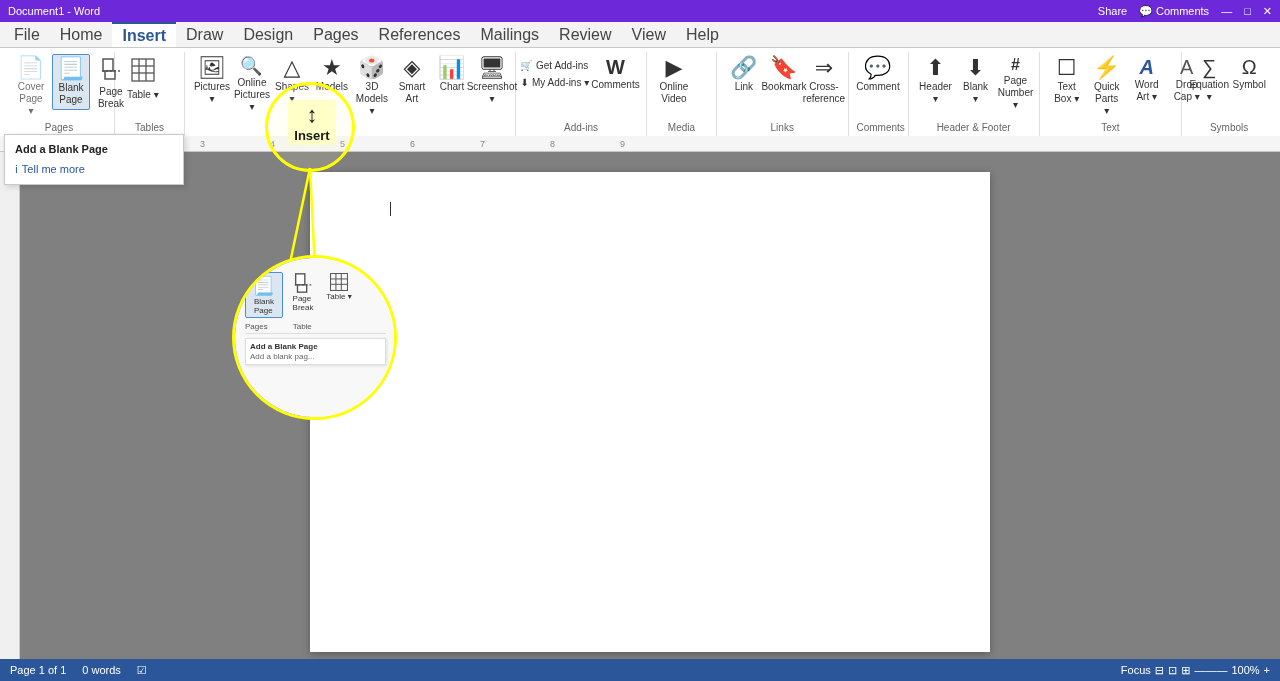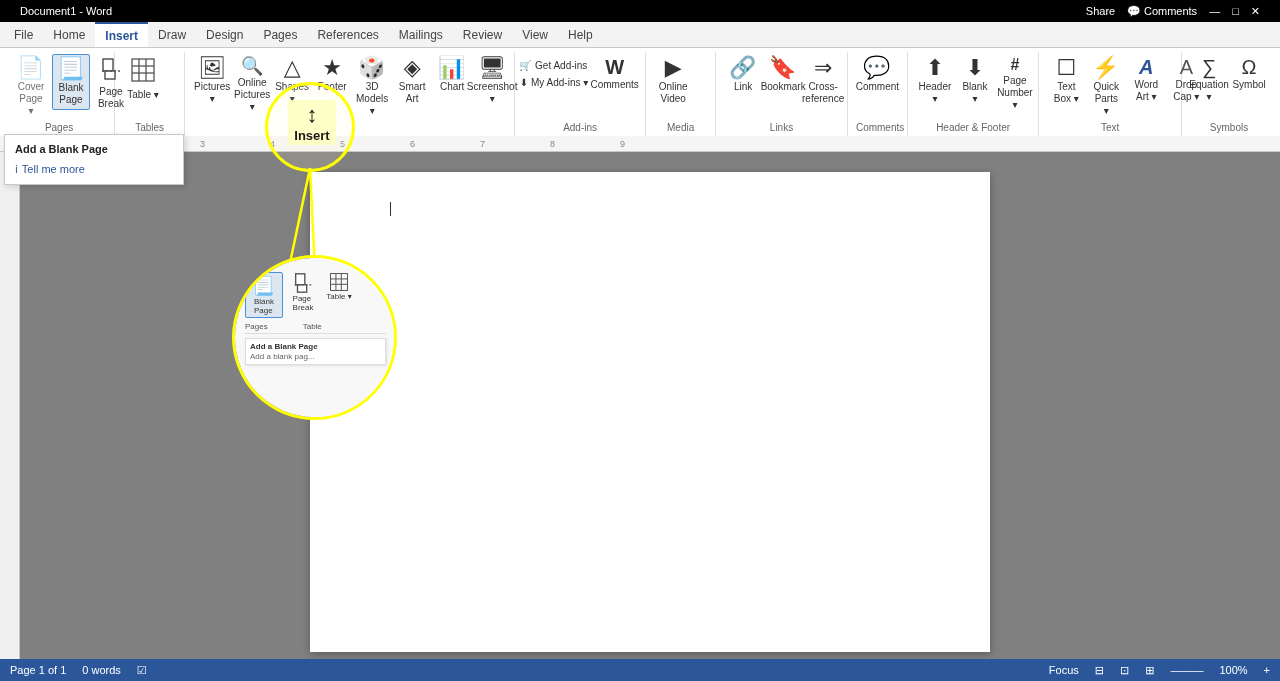--- a/index.html
+++ b/index.html
@@ -1,40 +1,40 @@
 <!DOCTYPE html>
 <html><head>
   <meta charset="utf-8">
   <style>
     * { margin: 0; padding: 0; box-sizing: border-box; }
     body { font-family: 'Segoe UI', Arial, sans-serif; font-size: 11px; background: #f0f0f0; width: 1280px; height: 681px; overflow: hidden; }
 
     
     .title-bar {
       height: 22px;
-      background: #000000;
+      background: #6d28d9;
       display: flex;
       align-items: center;
       justify-content: space-between;
-      padding: 0 20px;
+      padding: 0 8px;
       color: white;
       font-size: 11px;
     }
     .title-bar-right { display: flex; gap: 12px; font-size: 11px; }
     .ribbon-tabs {
       display: flex;
       background: #f3f3f3;
       border-bottom: 1px solid #c8c8c8;
       height: 26px;
       align-items: flex-end;
       padding-left: 4px;
     }
     .ribbon-tab {
       padding: 4px 10px;
-      font-size: 12px;
+      font-size: 16px;
       cursor: pointer;
       color: #444;
       height: 100%;
       display: flex;
       align-items: center;
     }
     .ribbon-tab.active {
       background: #fff;
       color: #2b579a;
       border-top: 2px solid #2b579a;
@@ -176,21 +176,21 @@
       align-items: center;
       padding: 0 10px;
       gap: 16px;
       color: white;
       font-size: 11px;
     }
     .status-right {
       margin-left: auto;
       display: flex;
       align-items: center;
-      gap: 16px;
+      gap: 4px;
     }
 
     
     .addins-group { min-width: 120px; }
 
     .ribbon-group-pages { min-width: 110px; }
     .ribbon-group-tables { min-width: 70px; }
     .ribbon-group-illustrations { min-width: 140px; }
     .ribbon-group-media { min-width: 70px; }
     .ribbon-group-links { min-width: 100px; }
@@ -292,21 +292,21 @@
       <div class="ribbon-btn">
         <span class="btn-icon" style="font-size:18px;">🔍</span>
         <span>Online<br>Pictures ▾</span>
       </div>
       <div class="ribbon-btn">
         <span class="btn-icon">△</span>
         <span>Shapes ▾</span>
       </div>
       <div class="ribbon-btn">
         <span class="btn-icon">★</span>
-        <span>Footer</span>
+        <span>Models</span>
       </div>
       <div class="ribbon-btn">
         <span class="btn-icon">🎲</span>
         <span>3D<br>Models ▾</span>
       </div>
       <div class="ribbon-btn">
         <span class="btn-icon">◈</span>
         <span>Smart<br>Art</span>
       </div>
       <div class="ribbon-btn">
@@ -508,21 +508,21 @@
             <line x1="2" y1="16" x2="24" y2="16" stroke="#555"></line>
             <line x1="9" y1="2" x2="9" y2="24" stroke="#555"></line>
             <line x1="16" y1="2" x2="16" y2="24" stroke="#555"></line>
           </svg>
           <span>Table ▾</span>
         </div>
       </div>
 
       <div style="display:flex; font-size:8px; color:#555; border-bottom:1px solid #ddd; padding-bottom:2px; margin-bottom:4px; gap:8px;">
         <span>Pages</span>
-        <span style="margin-left:27px;">Table</span>
+        <span style="margin-left:17px;">Table</span>
       </div>
 
       <div style="background:white; border:1px solid #ddd; padding:3px 4px; font-size:8px; color:#333; box-shadow:1px 1px 3px rgba(0,0,0,0.1);">
         <div style="font-weight:700; margin-bottom:1px;">Add a Blank Page</div>
         <div style="color:#666;">Add a blank pag...</div>
       </div>
     </div>
   </div>
 </div>
 

